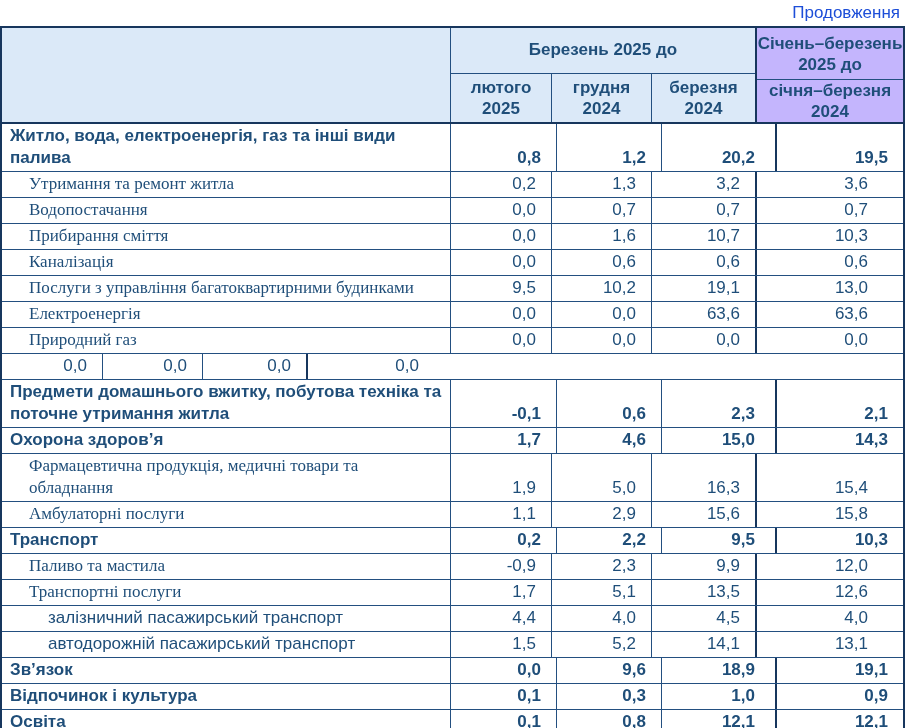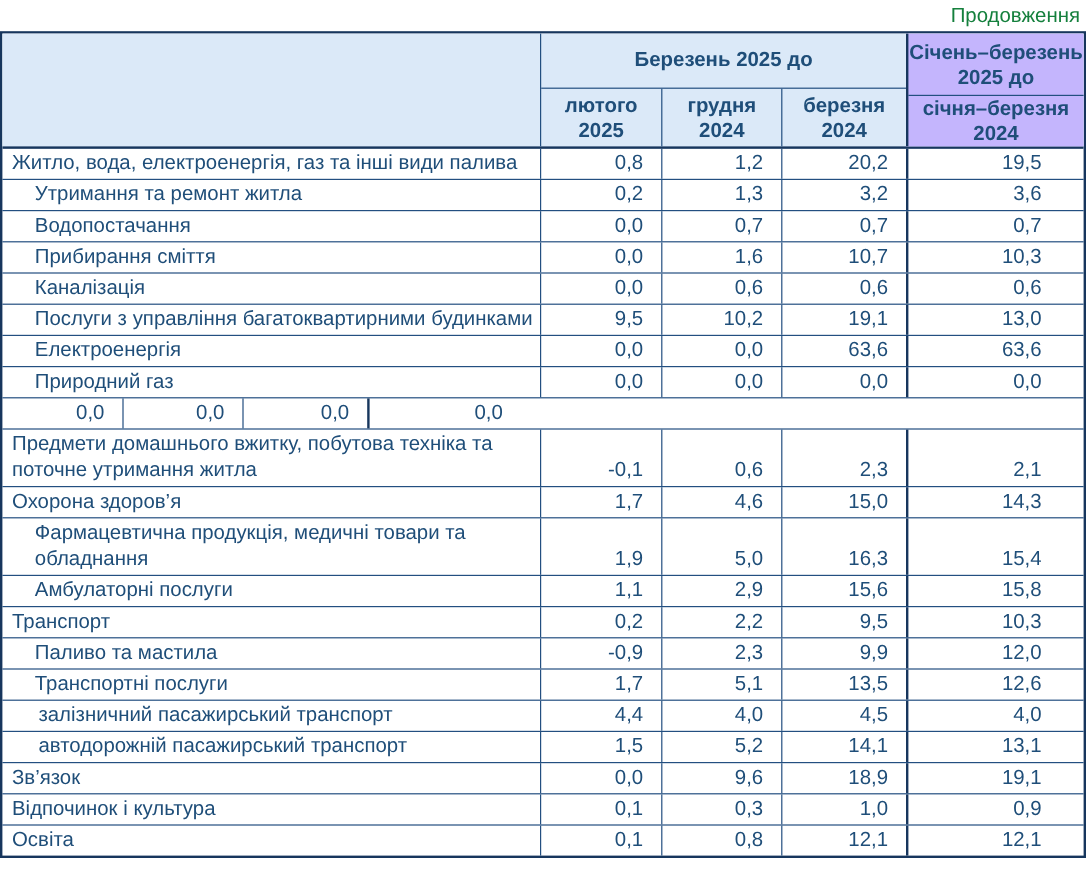--- a/index.html
+++ b/index.html
@@ -11,21 +11,21 @@
   }
   .page { width: 905px; }
 
   .top-line {
     height: 26px;
     display: flex;
     justify-content: flex-end;
     align-items: center;
     padding-right: 5px;
     font-size: 17px;
-    color: #15803d;
+    color: #1d4ed8;
   }
 
   .table {
     width: 905px;
     border: 2px solid #17365D;
     background: #ffffff;
   }
 
   
   .thead {
@@ -82,33 +82,33 @@
   }
 
   
   .row {
     display: flex;
     min-height: 24px;
     border-bottom: 1px solid #234F80;
     font-size: 17px;
   }
   .row:last-child { border-bottom: none; }
-  .row.bold { font-weight: normal; }
+  .row.bold { font-weight: bold; justify-content: space-between; }
 
   .c-name {
     width: 449px;
     border-right: 1px solid #234F80;
     display: flex;
     align-items: flex-end;
     padding: 1px 4px 2px 8px;
     line-height: 22px;
     white-space: pre-line;
   }
-  .c-name.indent1 { padding-left: 27px; }
-  .c-name.indent2 { padding-left: 30px; }
+  .c-name.indent1 { padding-left: 27px; font-family: Liberation Serif, serif; }
+  .c-name.indent2 { padding-left: 46px; }
 
   .c-v {
     display: flex;
     align-items: flex-end;
     justify-content: flex-end;
     padding: 1px 15px 2px 2px;
     line-height: 22px;
   }
   .c-v.c1 { width: 101px; border-right: 1px solid #234F80; }
   .c-v.c2 { width: 100px; border-right: 1px solid #234F80; }

